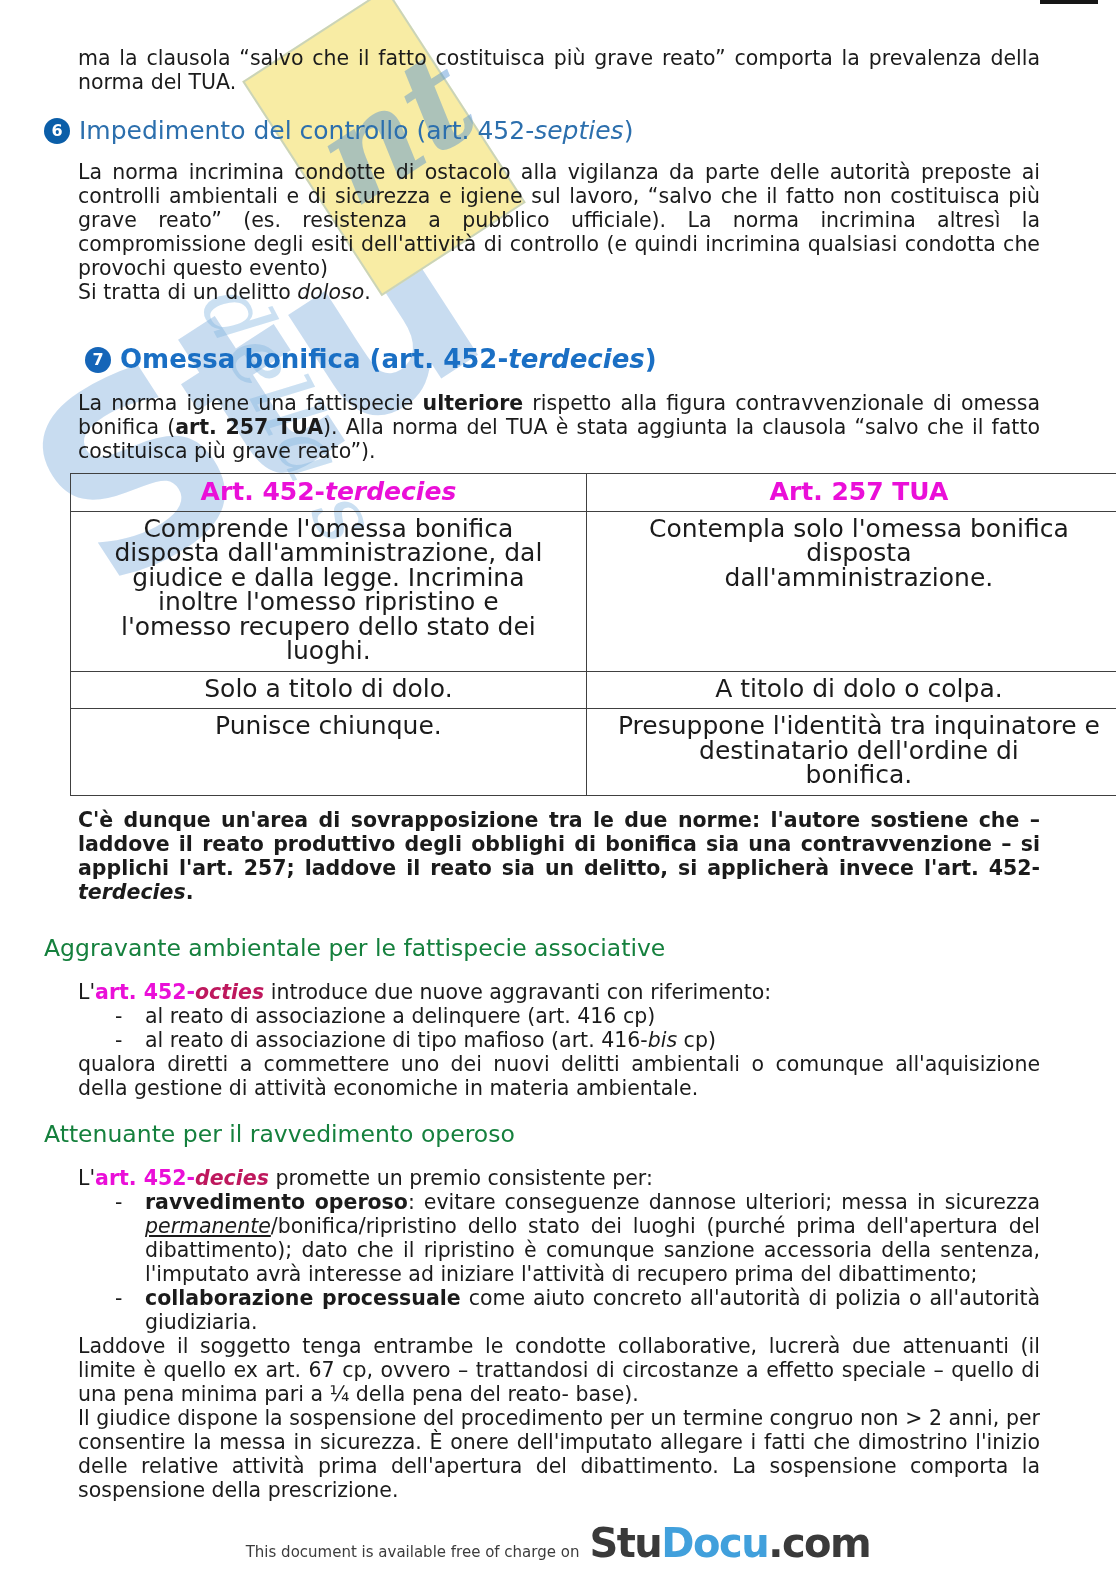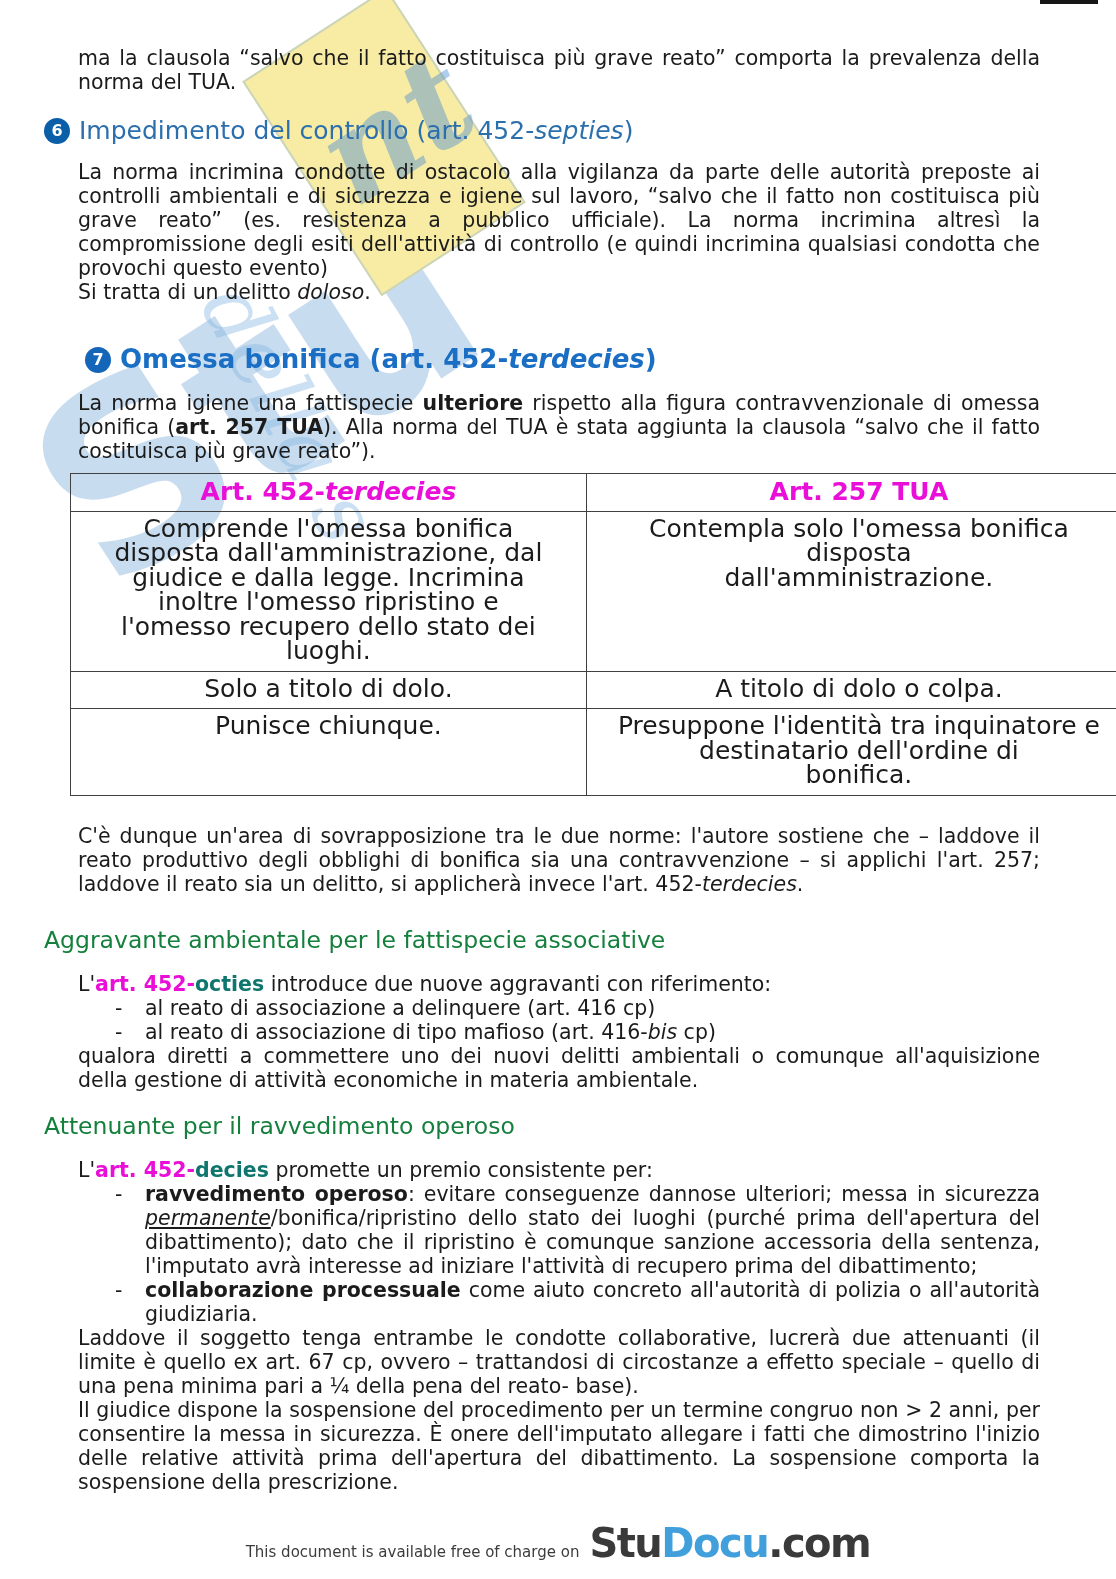--- a/index.html
+++ b/index.html
@@ -37,21 +37,21 @@
     position:absolute;left:0;top:0;width:1116px;box-sizing:border-box;
     padding:46px 76px 0 78px;z-index:1;
     font-size:20.5px;line-height:24px;
   }
   p{margin:0;}
   .just{text-align:justify;}
   em{font-style:italic;}
   strong{font-weight:bold;}
   .itu{font-style:italic;text-decoration:underline;}
   .mag{color:#ea0fd8;font-weight:bold;}
-  .mag-i{color:#0f766e;font-weight:bold;}
+  .mag-i{color:#be185d;font-weight:bold;font-style:italic;}
   
   .h-num{
     display:flex;align-items:center;
   }
   .h6{margin:22px 0 14px -34px;color:#2c6fad;font-size:25px;line-height:30px;}
   .h7{margin:40px 0 16px 7px;color:#1a6fc4;font-size:26px;line-height:31px;font-weight:bold;}
   .badge{
     flex:0 0 auto;display:inline-flex;align-items:center;justify-content:center;
     width:26px;height:26px;border-radius:50%;margin-right:9px;
     background:#0b5ea8;color:#ffffff;font-size:16px;font-weight:bold;font-style:normal;
@@ -71,21 +71,21 @@
     border:1px solid #404040;text-align:center;vertical-align:top;
     padding:5px 10px 7px 10px;white-space:pre-line;
   }
   table.cmp th{color:#ea0fd8;font-weight:bold;padding:6px 10px;}
   table.cmp col.c1{width:475px;}
   table.cmp col.c2{width:502px;}
   
   .dash-item{display:flex;margin-left:37px;}
   .dash-item .marker{flex:0 0 30px;}
   .dash-item .li-body{flex:1 1 auto;text-align:justify;}
-  .p-after-table{margin-top:28px;}
+  .p-after-table{margin-top:12px;font-weight:bold;}
   
   .footer{
     position:absolute;left:0;bottom:16px;width:1116px;z-index:1;
     display:flex;justify-content:center;align-items:baseline;gap:10px;
   }
   .footer-note{font-size:15px;color:#3c3c3c;}
   .logo{font-size:40px;font-weight:bold;letter-spacing:-1.5px;line-height:1;}
   .logo-dark{color:#3a3a3a;}
   .logo-blue{color:#41a0dc;}
 </style>

